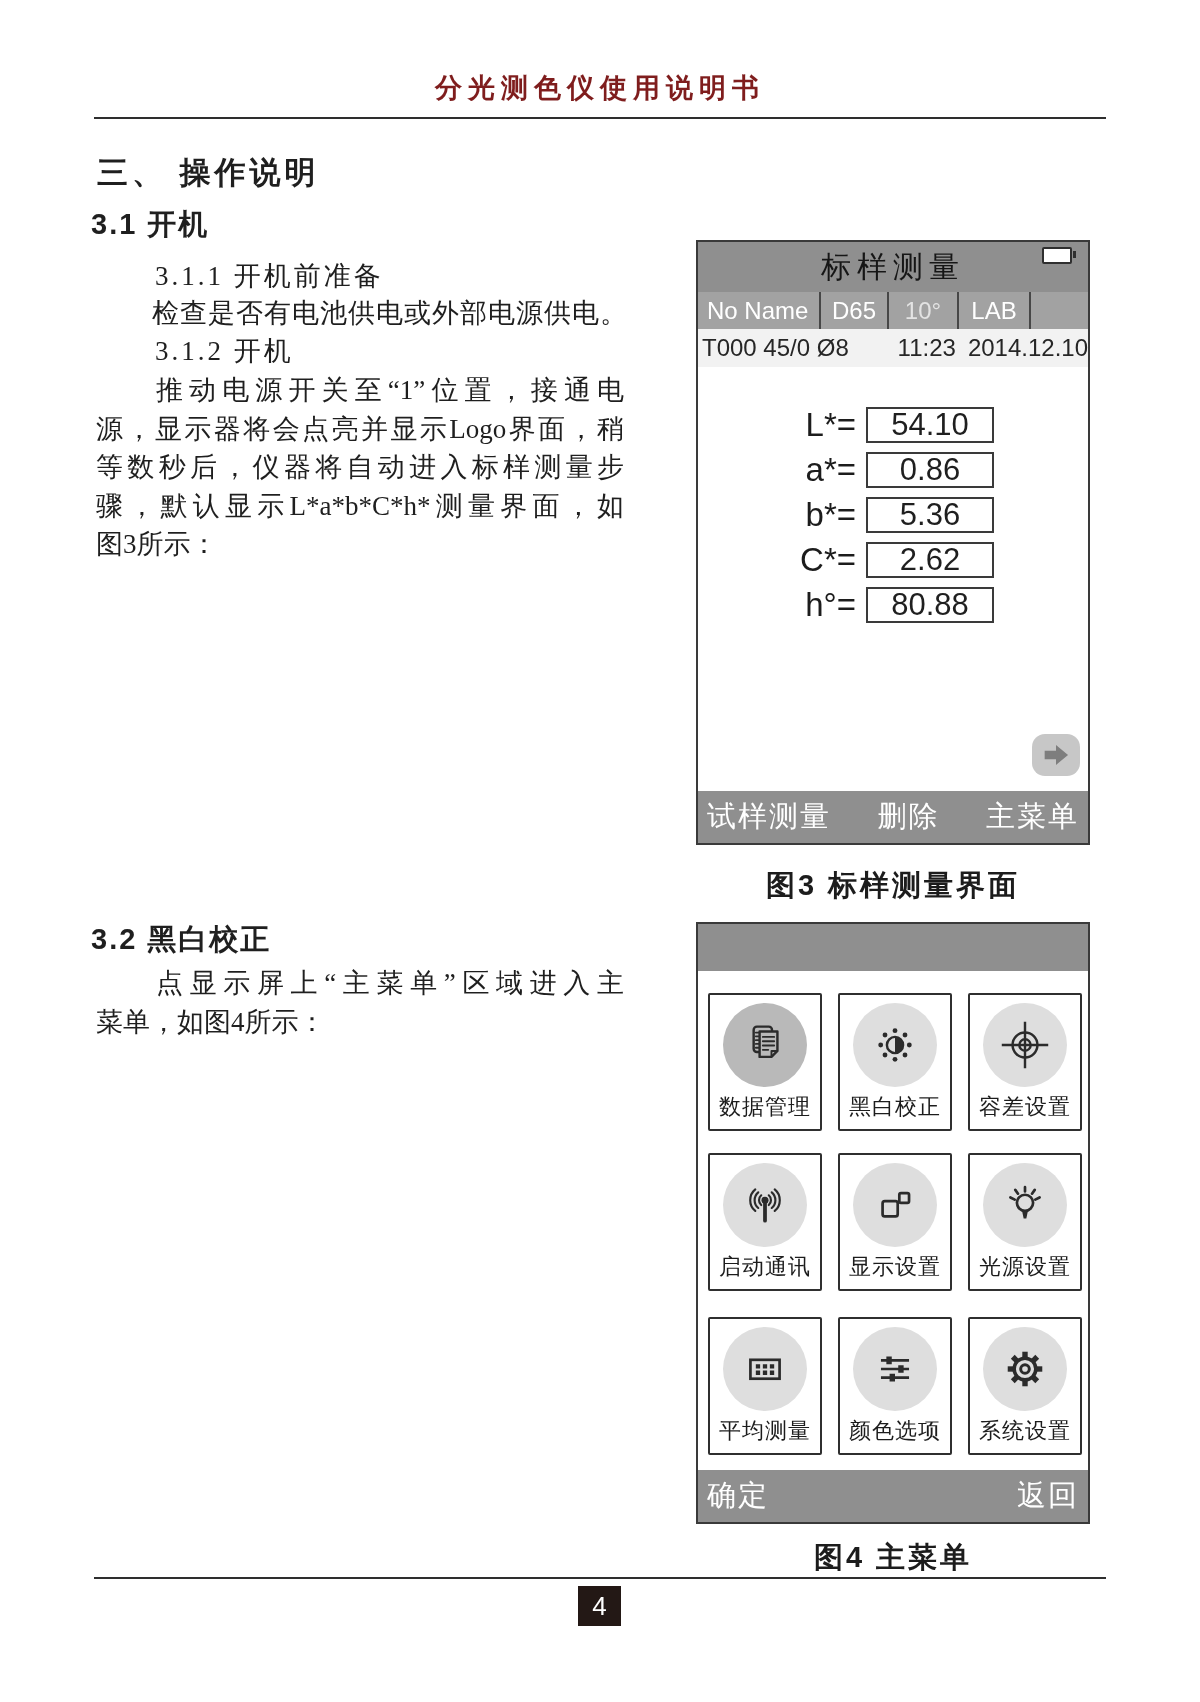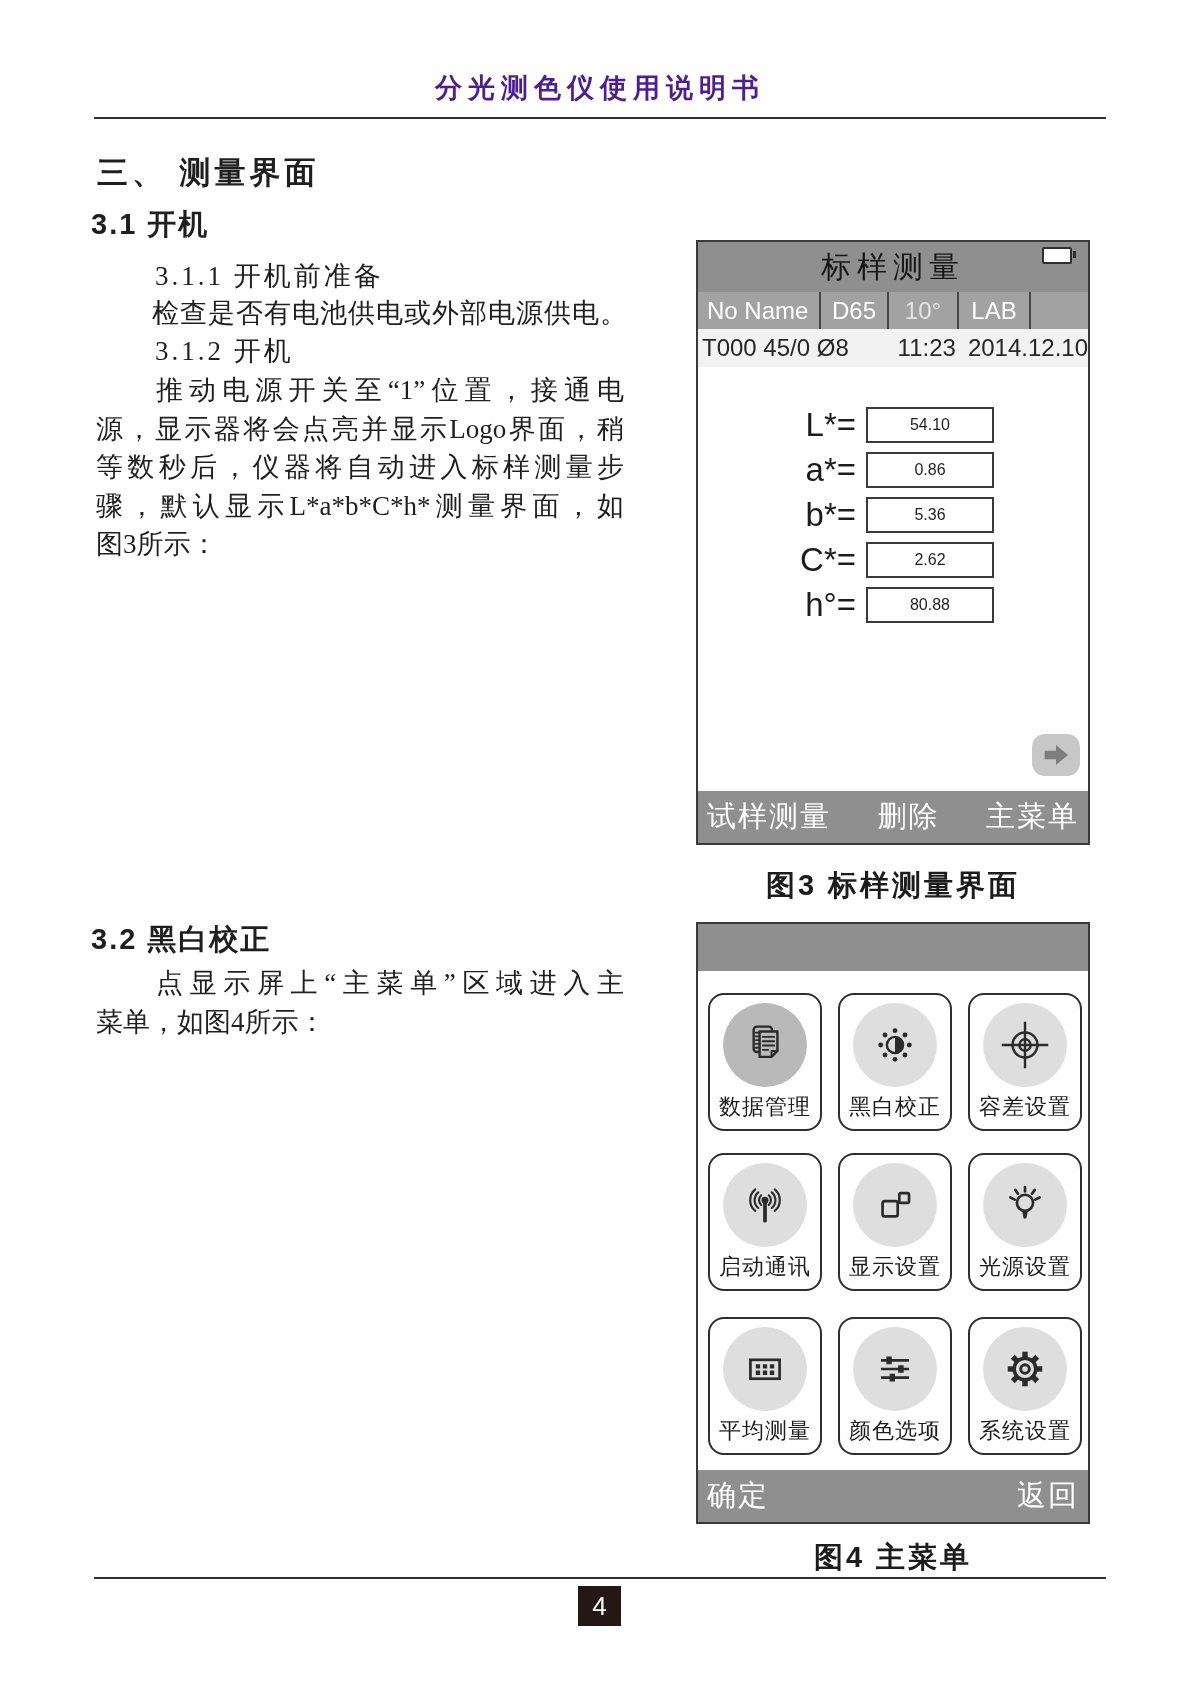--- a/index.html
+++ b/index.html
@@ -17,21 +17,21 @@
   .page{
     position:relative;width:1200px;height:1702px;background:#ffffff;
     margin:0 auto;overflow:hidden;
     font-family:"Liberation Sans",sans-serif;color:var(--ink);
   }
   .abs{position:absolute;}
   .serif{font-family:"Liberation Serif",serif;}
 
   
   .doc-title{top:70px;left:0;width:1200px;text-align:center;font-size:27px;
-    letter-spacing:6px;font-weight:600;color:#4c1d95;}
+    letter-spacing:6px;font-weight:600;color:#7f1d1d;}
   .hrule{left:94px;width:1012px;height:2px;background:#2e2e2e;}
   .rule-top{top:117px;}
   .rule-bottom{top:1577px;}
   .pagenum-box{top:1586px;left:578px;width:43px;height:40px;background:#231815;
     color:#fff;display:flex;align-items:center;justify-content:center;font-size:26px;}
 
   
   .h1{top:152px;left:97px;font-size:31px;font-weight:700;letter-spacing:4px;}
   .h2{font-size:29px;font-weight:700;letter-spacing:2px;}
   .h2-31{top:205px;left:91px;}
@@ -72,53 +72,53 @@
 
   .inforow{position:absolute;top:87px;left:0;right:0;height:38px;background:var(--info);
     display:flex;align-items:center;justify-content:space-between;
     padding:0 0 0 4px;box-sizing:border-box;font-size:24px;color:#262626;}
   .timedate{display:flex;gap:12px;}
 
   .readings{position:absolute;top:160px;left:0;right:0;}
   .reading-row{display:flex;align-items:center;height:45px;}
   .rlabel{width:158px;text-align:right;padding-right:10px;font-size:33px;color:#1c1c1c;}
   .rbox{width:128px;height:36px;border:2px solid var(--border);background:#fff;
-    display:flex;align-items:center;justify-content:center;font-size:16px;box-sizing:border-box;}
+    display:flex;align-items:center;justify-content:center;font-size:31px;box-sizing:border-box;}
 
   .next-pill{position:absolute;top:492px;right:8px;width:48px;height:42px;
     background:#c7c7c7;border-radius:13px;display:flex;align-items:center;justify-content:center;}
 
   .bottombar{bottom:0;height:52px;display:flex;align-items:center;
     justify-content:space-between;padding:4px 9px;box-sizing:border-box;
     color:#fff;font-size:29px;letter-spacing:2px;}
 
   .menuheader{top:0;height:47px;}
   .tile{position:absolute;width:114px;height:138px;border:2px solid #2f2f2f;
-    border-radius:16px;background:#fff;box-sizing:border-box;}
+    border-radius:2px;background:#fff;box-sizing:border-box;}
   .tcircle{width:84px;height:84px;border-radius:50%;background:var(--circle);
     margin:8px auto 0;display:flex;align-items:center;justify-content:center;}
   .tcircle.dark{background:var(--circle-dark);}
   .tlabel{margin-top:5px;text-align:center;font-size:22px;letter-spacing:1px;color:#1c1c1c;}
 
   .caption{left:696px;width:394px;text-align:center;font-size:29px;font-weight:600;
     letter-spacing:3px;color:#1c1c1c;}
   .cap3{top:866px;}
   .cap4{top:1538px;}
 
   svg{display:block;}
 </style>
 </head>
 <body>
 
 <div class="page">
 
   <div class="abs doc-title">分光测色仪使用说明书</div>
   <div class="abs hrule rule-top"></div>
 
-  <div class="abs h1">三、 测量界面</div>
+  <div class="abs h1">三、 操作说明</div>
   <div class="abs h2 h2-31">3.1 开机</div>
   <div class="abs sub serif s311-title">3.1.1 开机前准备</div>
   <div class="abs serif s311-body">检查是否有电池供电或外部电源供电。</div>
   <div class="abs sub serif s312-title">3.1.2 开机</div>
 
   <div class="abs para serif">
     <div class="pline first">推动电源开关至“1”位置，接通电</div>
     <div class="pline">源，显示器将会点亮并显示Logo界面，稍</div>
     <div class="pline">等数秒后，仪器将自动进入标样测量步</div>
     <div class="pline">骤，默认显示L*a*b*C*h*测量界面，如</div>

